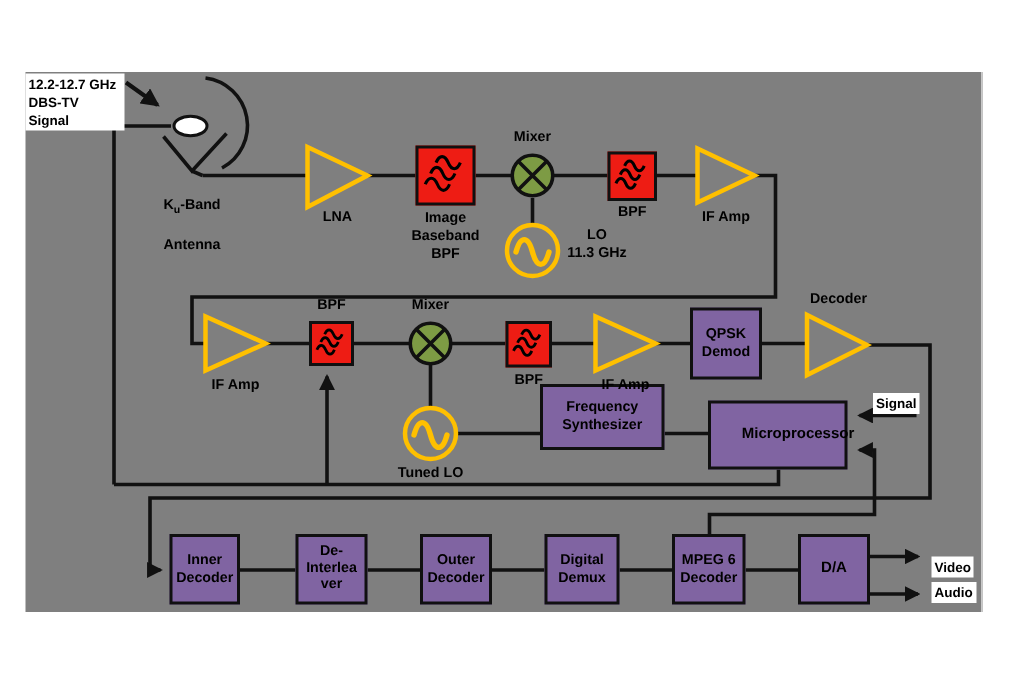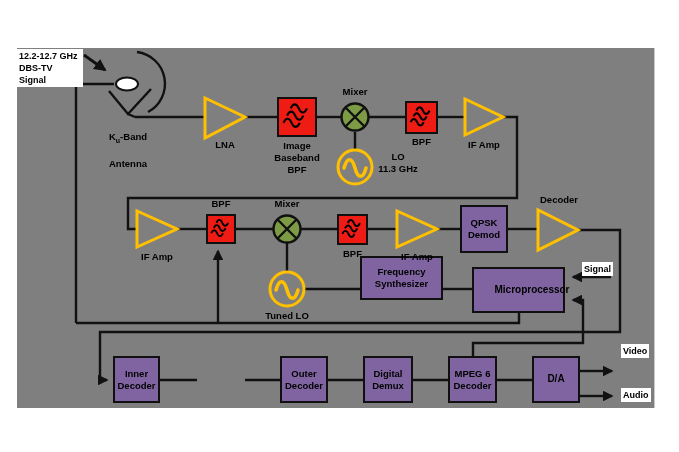--- a/index.html
+++ b/index.html
@@ -143,32 +143,35 @@
       </svg>
   </div>
 
   <div class="pbox" style="left:460px;top:205px;width:48px;height:48px;">QPSK
 Demod</div>
   <div class="pbox" style="left:360px;top:256px;width:83px;height:44px;">Frequency
 Synthesizer</div>
   <div class="pbox" style="left:472px;top:267px;width:93px;height:46px;font-size:10px;padding-left:27px;">Microprocessor</div>
   <div class="pbox" style="left:113px;top:356px;width:47px;height:47px;">Inner
 Decoder</div>
+  <div class="pbox" style="left:197px;top:356px;width:48px;height:47px;line-height:1.15;">De-
+Interlea
+ver</div>
   <div class="pbox" style="left:280px;top:356px;width:48px;height:47px;">Outer
 Decoder</div>
   <div class="pbox" style="left:363px;top:356px;width:50px;height:47px;">Digital
 Demux</div>
   <div class="pbox" style="left:448px;top:356px;width:49px;height:47px;">MPEG 6
 Decoder</div>
   <div class="pbox" style="left:532px;top:356px;width:48px;height:47px;font-size:10px;">D/A</div>
 
   <div class="whitelbl" style="left:17px;top:49px;width:62px;">12.2-12.7 GHz
 DBS-TV Signal</div>
   <div class="whitelbl" style="left:582px;top:262px;">Signal</div>
-  <div class="whitelbl" style="left:621px;top:344px;text-align:center;">Video</div>
+  <div class="whitelbl" style="left:621px;top:371px;text-align:center;">Video</div>
   <div class="whitelbl" style="left:621px;top:388px;">Audio</div>
 
   <div class="lbl" style="left:95px;top:119px;width:66px;">
     <span>K</span><sub style="font-size:7px;">u</sub><span>-Band</span><br>
     <span>Antenna</span>
   </div>
   <div class="lbl" style="left:203px;top:139px;width:44px;">LNA</div>
   <div class="lbl" style="left:267px;top:140px;width:60px;">Image
 Baseband
 BPF</div>

